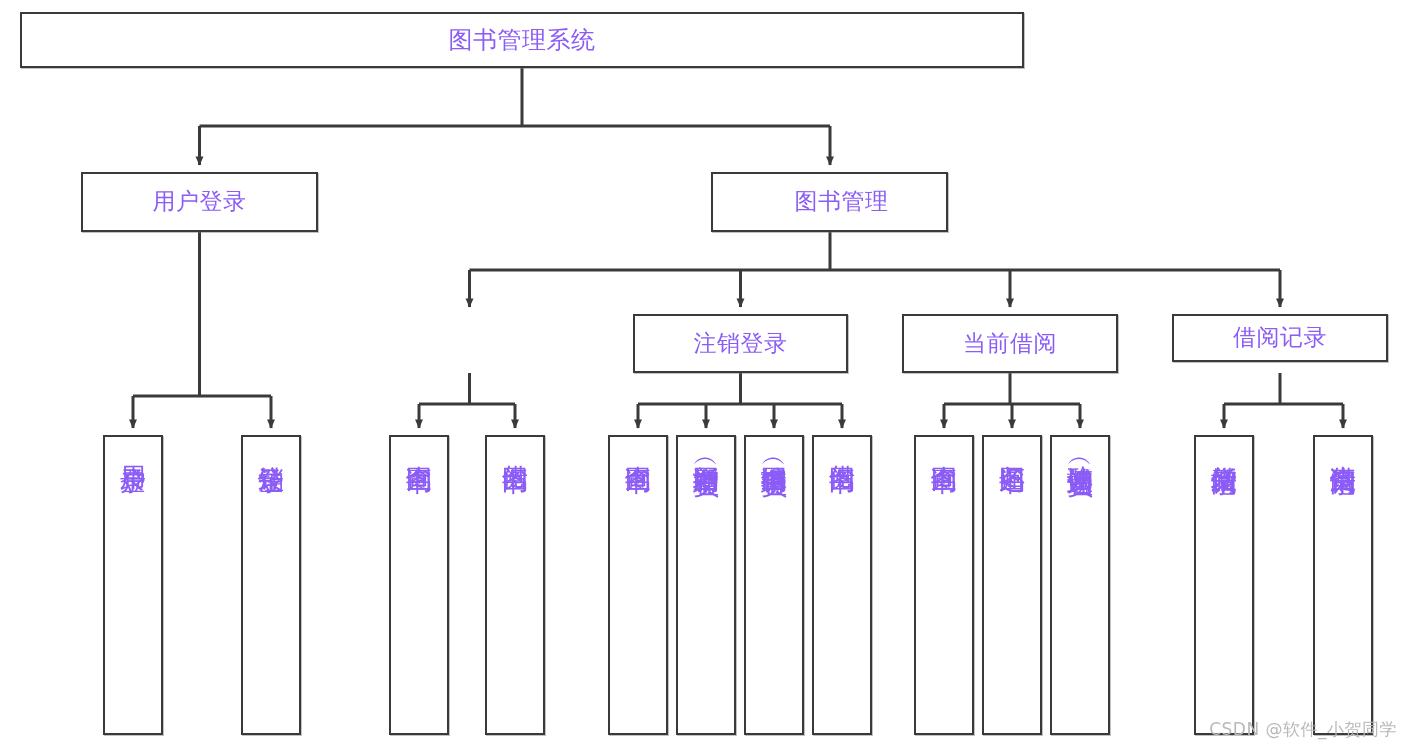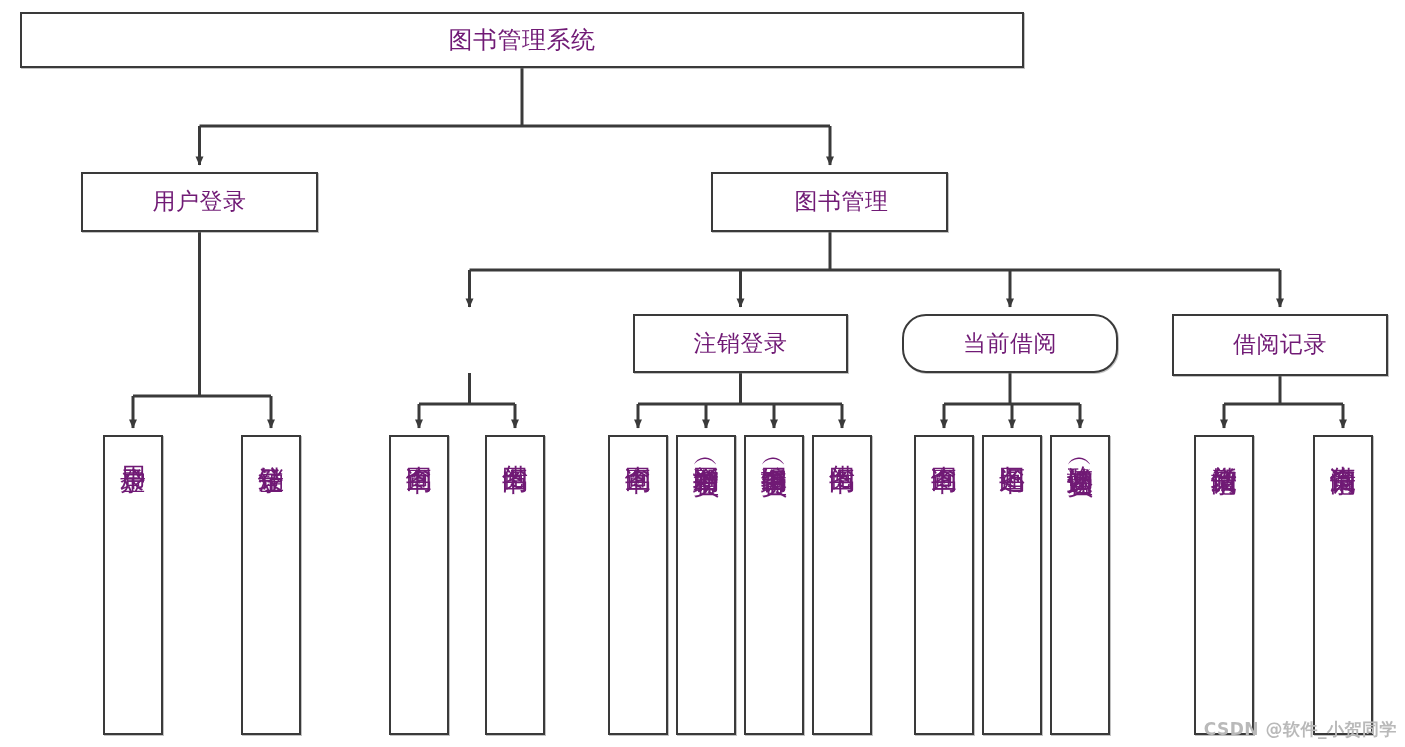--- a/index.html
+++ b/index.html
@@ -27,21 +27,21 @@
     pointer-events: none;
   }
   .node {
     position: absolute;
     box-sizing: border-box;
     border: 2px solid #3a3a3a;
     background: #ffffff;
     display: flex;
     align-items: center;
     justify-content: center;
-    color: #701a75;
+    color: #8b5cf6;
     box-shadow: 1px 1px 0 rgba(120,120,120,0.45);
   }
   .node .label {
     display: block;
     line-height: 1.18;
     letter-spacing: 0.5px;
     white-space: nowrap;
   }
   .node.horiz .label {
     font-size: 23px;
@@ -64,21 +64,20 @@
   }
   #watermark {
     position: absolute;
     right: 8px;
     bottom: 6px;
     font-size: 17px;
     color: #b9b9b9;
     letter-spacing: 0.5px;
     white-space: nowrap;
     user-select: none;
-    font-weight: bold;
   }
 </style>
 </head>
 <body>
 
 <div id="canvas">
 
   <svg id="edges" viewBox="0 0 1405 747" xmlns="http://www.w3.org/2000/svg">
     <defs>
       <marker id="arrow" markerWidth="10" markerHeight="10" refX="8.6" refY="4" orient="auto" markerUnits="userSpaceOnUse">
@@ -137,24 +136,24 @@
   <div class="node horiz" style="left: 81px; top: 172px; width: 237px; height: 60px;">
     <span class="label">用户登录</span>
   </div>
   <div class="node horiz" style="left: 711px; top: 172px; width: 237px; height: 60px; padding-left: 24px;">
     <span class="label">图书管理</span>
   </div>
 
   <div class="node horiz" style="left: 633px; top: 314px; width: 215px; height: 59px;">
     <span class="label">注销登录</span>
   </div>
-  <div class="node horiz" style="left: 902px; top: 314px; width: 216px; height: 59px; border-radius: 24px;">
+  <div class="node horiz" style="left: 902px; top: 314px; width: 216px; height: 59px;">
     <span class="label">当前借阅</span>
   </div>
-  <div class="node horiz" style="left: 1172px; top: 314px; width: 216px; height: 62px;">
+  <div class="node horiz" style="left: 1172px; top: 314px; width: 216px; height: 48px;">
     <span class="label">借阅记录</span>
   </div>
 
   <div class="node leaf" style="left: 103px; top: 435px; width: 60px; height: 300px;">
     <span class="label">用户登录</span>
   </div>
   <div class="node leaf" style="left: 241px; top: 435px; width: 60px; height: 300px;">
     <span class="label">注销登录</span>
   </div>
   <div class="node leaf" style="left: 389px; top: 435px; width: 60px; height: 300px;">

